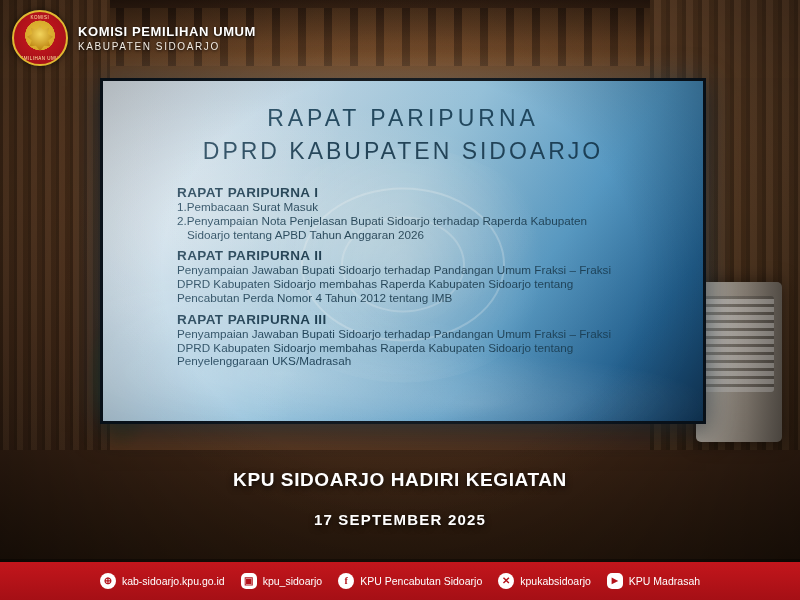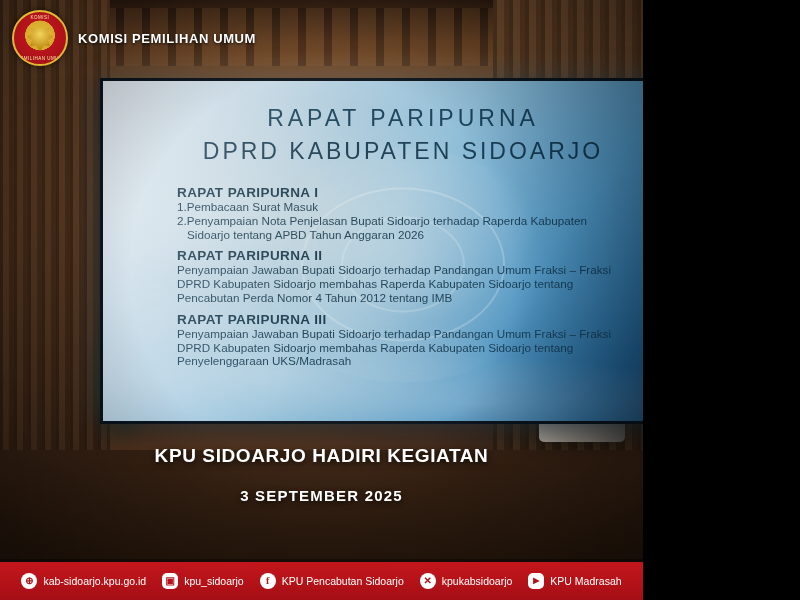--- a/index.html
+++ b/index.html
@@ -5,21 +5,21 @@
   html, body {
     margin: 0;
     padding: 0;
     background: #000;
   }
   body {
     font-family: "Liberation Sans", sans-serif;
   }
   #poster {
     position: relative;
-    width: 643px;
+    width: 800px;
     height: 600px;
     overflow: hidden;
     background: #6b4a2c;
   }
 
   
   .bg-base {
     position: absolute;
     inset: 0;
     background:
@@ -272,20 +272,21 @@
     left: 0; right: 0; top: 445px;
     text-align: center;
     z-index: 7;
   }
   .caption-l1, .caption-l2 {
     font-size: 19px;
     font-weight: bold;
     color: #ffffff;
     letter-spacing: 0.6px;
     text-shadow: 0 2px 6px rgba(0,0,0,0.8);
+    margin-top: 24px;
   }
   .caption-l2 { margin-top: 5px; }
   .caption-date {
     margin-top: 20px;
     font-size: 15px;
     font-weight: bold;
     color: #ffffff;
     letter-spacing: 1.2px;
     text-shadow: 0 2px 6px rgba(0,0,0,0.8);
   }
@@ -349,20 +350,21 @@
   <div class="header">
     <div class="kpu-logo">
       <div class="ring-text">
         <span class="t">KOMISI</span>
         <span class="b">PEMILIHAN UMUM</span>
       </div>
       <div class="emblem"></div>
     </div>
     <div class="header-text">
       <div class="line1">KOMISI PEMILIHAN UMUM</div>
+      <div class="line2">KABUPATEN SIDOARJO</div>
     </div>
   </div>
 
   <div class="screen-frame">
     <div class="screen-inner"></div>
     <div class="screen-waves"></div>
     <div class="screen-seal"></div>
 
     <div class="screen-content">
       <div class="slide-title1">RAPAT PARIPURNA</div>
@@ -394,21 +396,21 @@
       </div>
     </div>
     <div class="screen-glare"></div>
   </div>
 
   <div class="warm-glow"></div>
   <div class="vignette"></div>
 
   <div class="caption">
     <div class="caption-l1">KPU SIDOARJO HADIRI KEGIATAN</div>
-    <div class="caption-date">3 SEPTEMBER 2025</div>
+    <div class="caption-date">17 SEPTEMBER 2025</div>
   </div>
 
   <div class="footer">
 
     <div class="social">
       <span class="ico">⊕</span>
       <span>kab-sidoarjo.kpu.go.id</span>
     </div>
 
     <div class="social">

